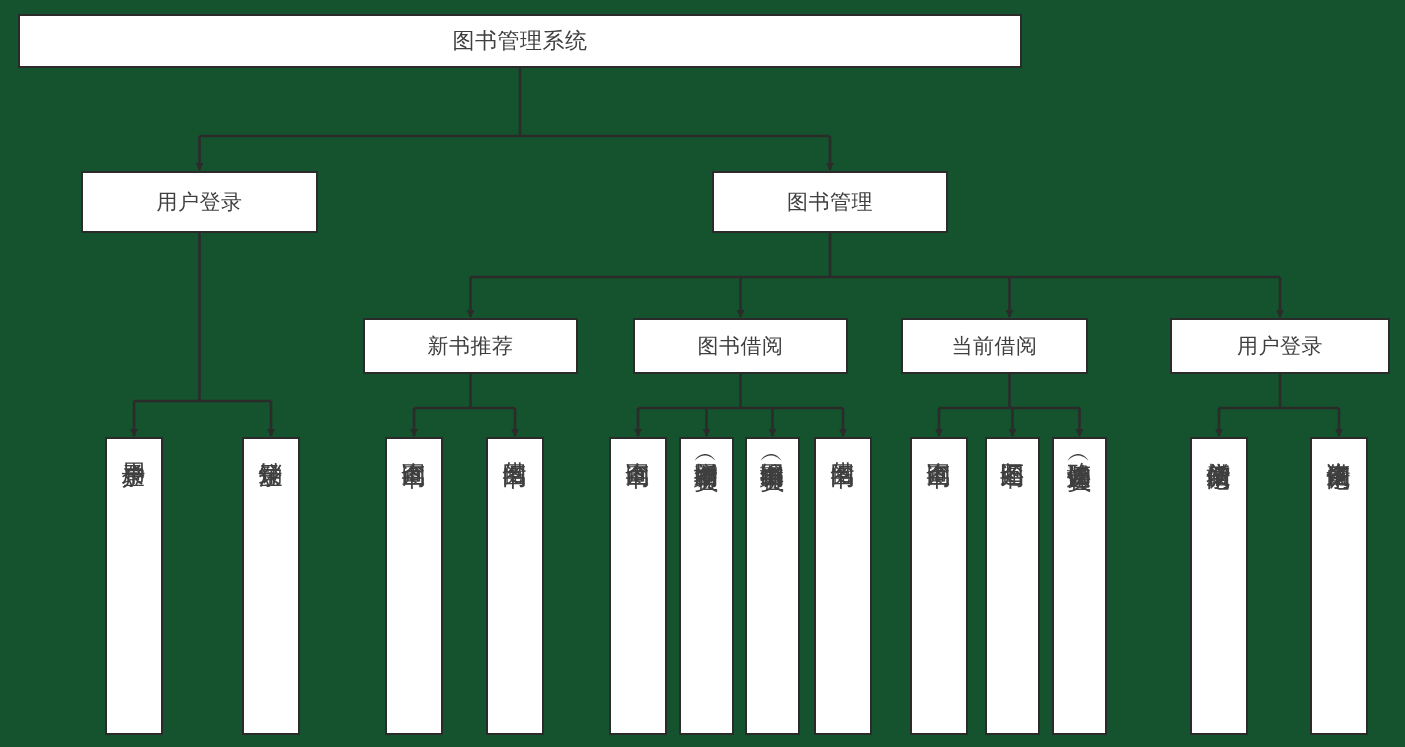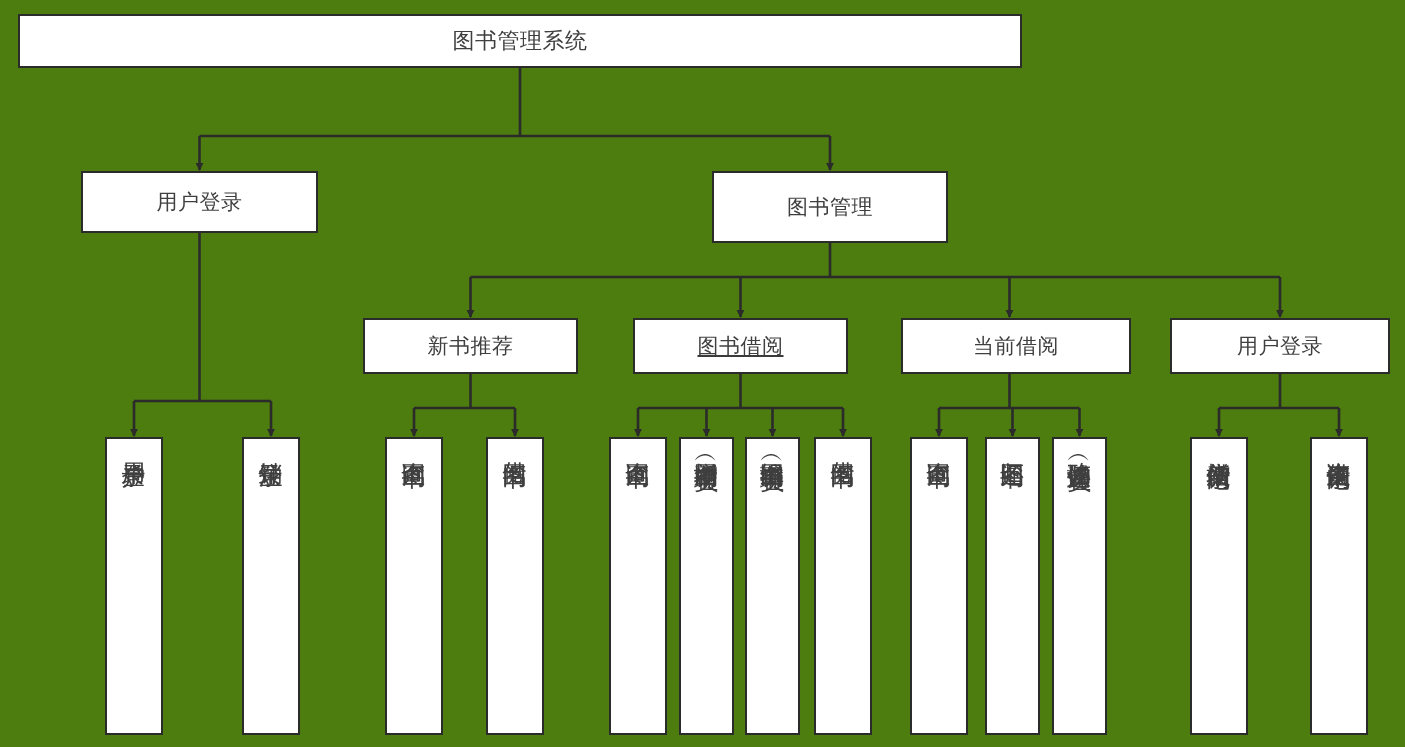--- a/index.html
+++ b/index.html
@@ -7,21 +7,21 @@
     padding: 0;
     background: #ffffff;
   }
   body {
     font-family: "Liberation Sans", "DejaVu Sans", sans-serif;
   }
   #canvas {
     position: relative;
     width: 1405px;
     height: 747px;
-    background: #4d7c0f;
+    background: #14532d;
     overflow: hidden;
   }
   #wires {
     position: absolute;
     left: 0;
     top: 0;
     width: 1405px;
     height: 747px;
     pointer-events: none;
   }
@@ -120,30 +120,30 @@
       </g>
   </svg>
 
   <div id="nodes-layer">
       <div class="node horizontal root" style="left: 18px; top: 14px; width: 1004px; height: 54px; border-color: rgb(43, 43, 43);">
         <span class="node-label" style="color: rgb(63, 63, 63);">图书管理系统</span>
       </div>
       <div class="node horizontal" style="left: 81px; top: 171px; width: 237px; height: 62px; border-color: rgb(43, 43, 43);">
         <span class="node-label" style="color: rgb(63, 63, 63);">用户登录</span>
       </div>
-      <div class="node horizontal" style="left: 712px; top: 171px; width: 236px; height: 72px; border-color: rgb(43, 43, 43);">
+      <div class="node horizontal" style="left: 712px; top: 171px; width: 236px; height: 62px; border-color: rgb(43, 43, 43);">
         <span class="node-label" style="color: rgb(63, 63, 63);">图书管理</span>
       </div>
       <div class="node horizontal" style="left: 363px; top: 318px; width: 215px; height: 56px; border-color: rgb(43, 43, 43);">
         <span class="node-label" style="color: rgb(63, 63, 63); text-align: center;">新书推荐</span>
       </div>
-      <div class="node horizontal" style="left: 633px; top: 318px; width: 215px; height: 56px; border-color: rgb(43, 43, 43); text-decoration: underline;">
+      <div class="node horizontal" style="left: 633px; top: 318px; width: 215px; height: 56px; border-color: rgb(43, 43, 43);">
         <span class="node-label" style="color: rgb(63, 63, 63);">图书借阅</span>
       </div>
-      <div class="node horizontal" style="left: 901px; top: 318px; width: 230px; height: 56px; border-color: rgb(43, 43, 43);">
+      <div class="node horizontal" style="left: 901px; top: 318px; width: 187px; height: 56px; border-color: rgb(43, 43, 43);">
         <span class="node-label" style="color: rgb(63, 63, 63);">当前借阅</span>
       </div>
       <div class="node horizontal" style="left: 1170px; top: 318px; width: 220px; height: 56px; border-color: rgb(43, 43, 43);">
         <span class="node-label" style="color: rgb(63, 63, 63);">用户登录</span>
       </div>
       <div class="node vertical" style="left: 105px; top: 437px; width: 58px; height: 298px; border-color: rgb(43, 43, 43);">
         <span class="node-label" style="color: rgb(63, 63, 63);">用户登录</span>
       </div>
       <div class="node vertical" style="left: 242px; top: 437px; width: 58px; height: 298px; border-color: rgb(43, 43, 43);">
         <span class="node-label" style="color: rgb(63, 63, 63);">注销登录</span>

